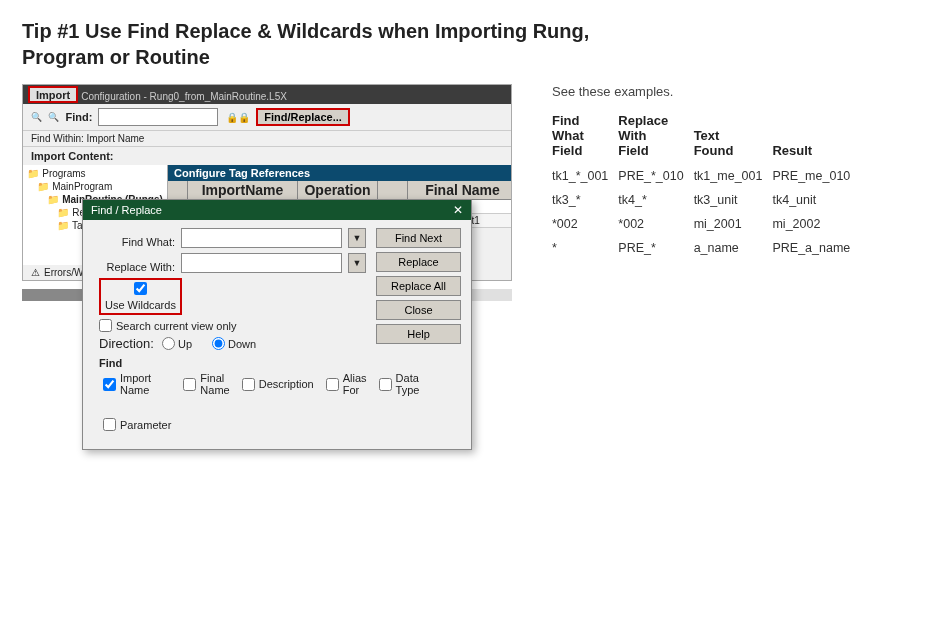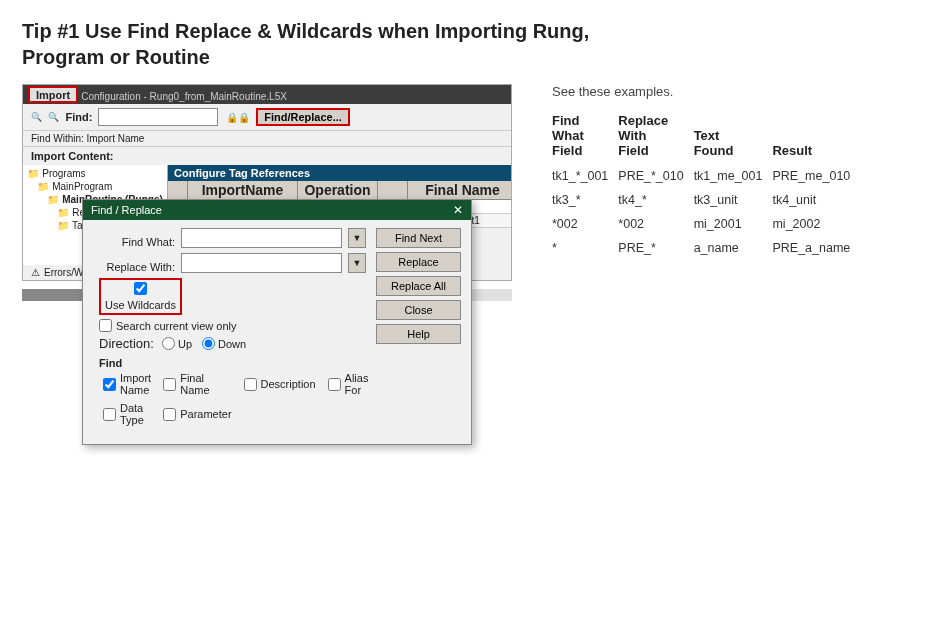--- a/index.html
+++ b/index.html
@@ -311,42 +311,42 @@
       padding-left: 4px;
     }
 
     .direction-label {
       font-size: 13px;
       min-width: 55px;
     }
 
     .radio-group {
       display: flex;
-      gap: 10px;
+      gap: 20px;
       align-items: center;
     }
 
     .radio-item {
       display: flex;
       align-items: center;
       gap: 3px;
       font-size: 11px;
     }
 
     .section-header {
       font-size: 11px;
       font-weight: bold;
       margin-bottom: 3px;
       padding-left: 4px;
     }
 
     .checkbox-grid {
       display: grid;
-      grid-template-columns: 1fr 1fr 1fr 1fr;
-      gap: 2px 8px;
+      grid-template-columns: 1fr 1fr 1fr 1fr 1fr;
+      gap: 18px 8px;
       padding-left: 4px;
       margin-bottom: 6px;
     }
 
     .dialog-buttons {
       position: absolute;
       right: 10px;
       top: 8px;
       display: flex;
       flex-direction: column;

